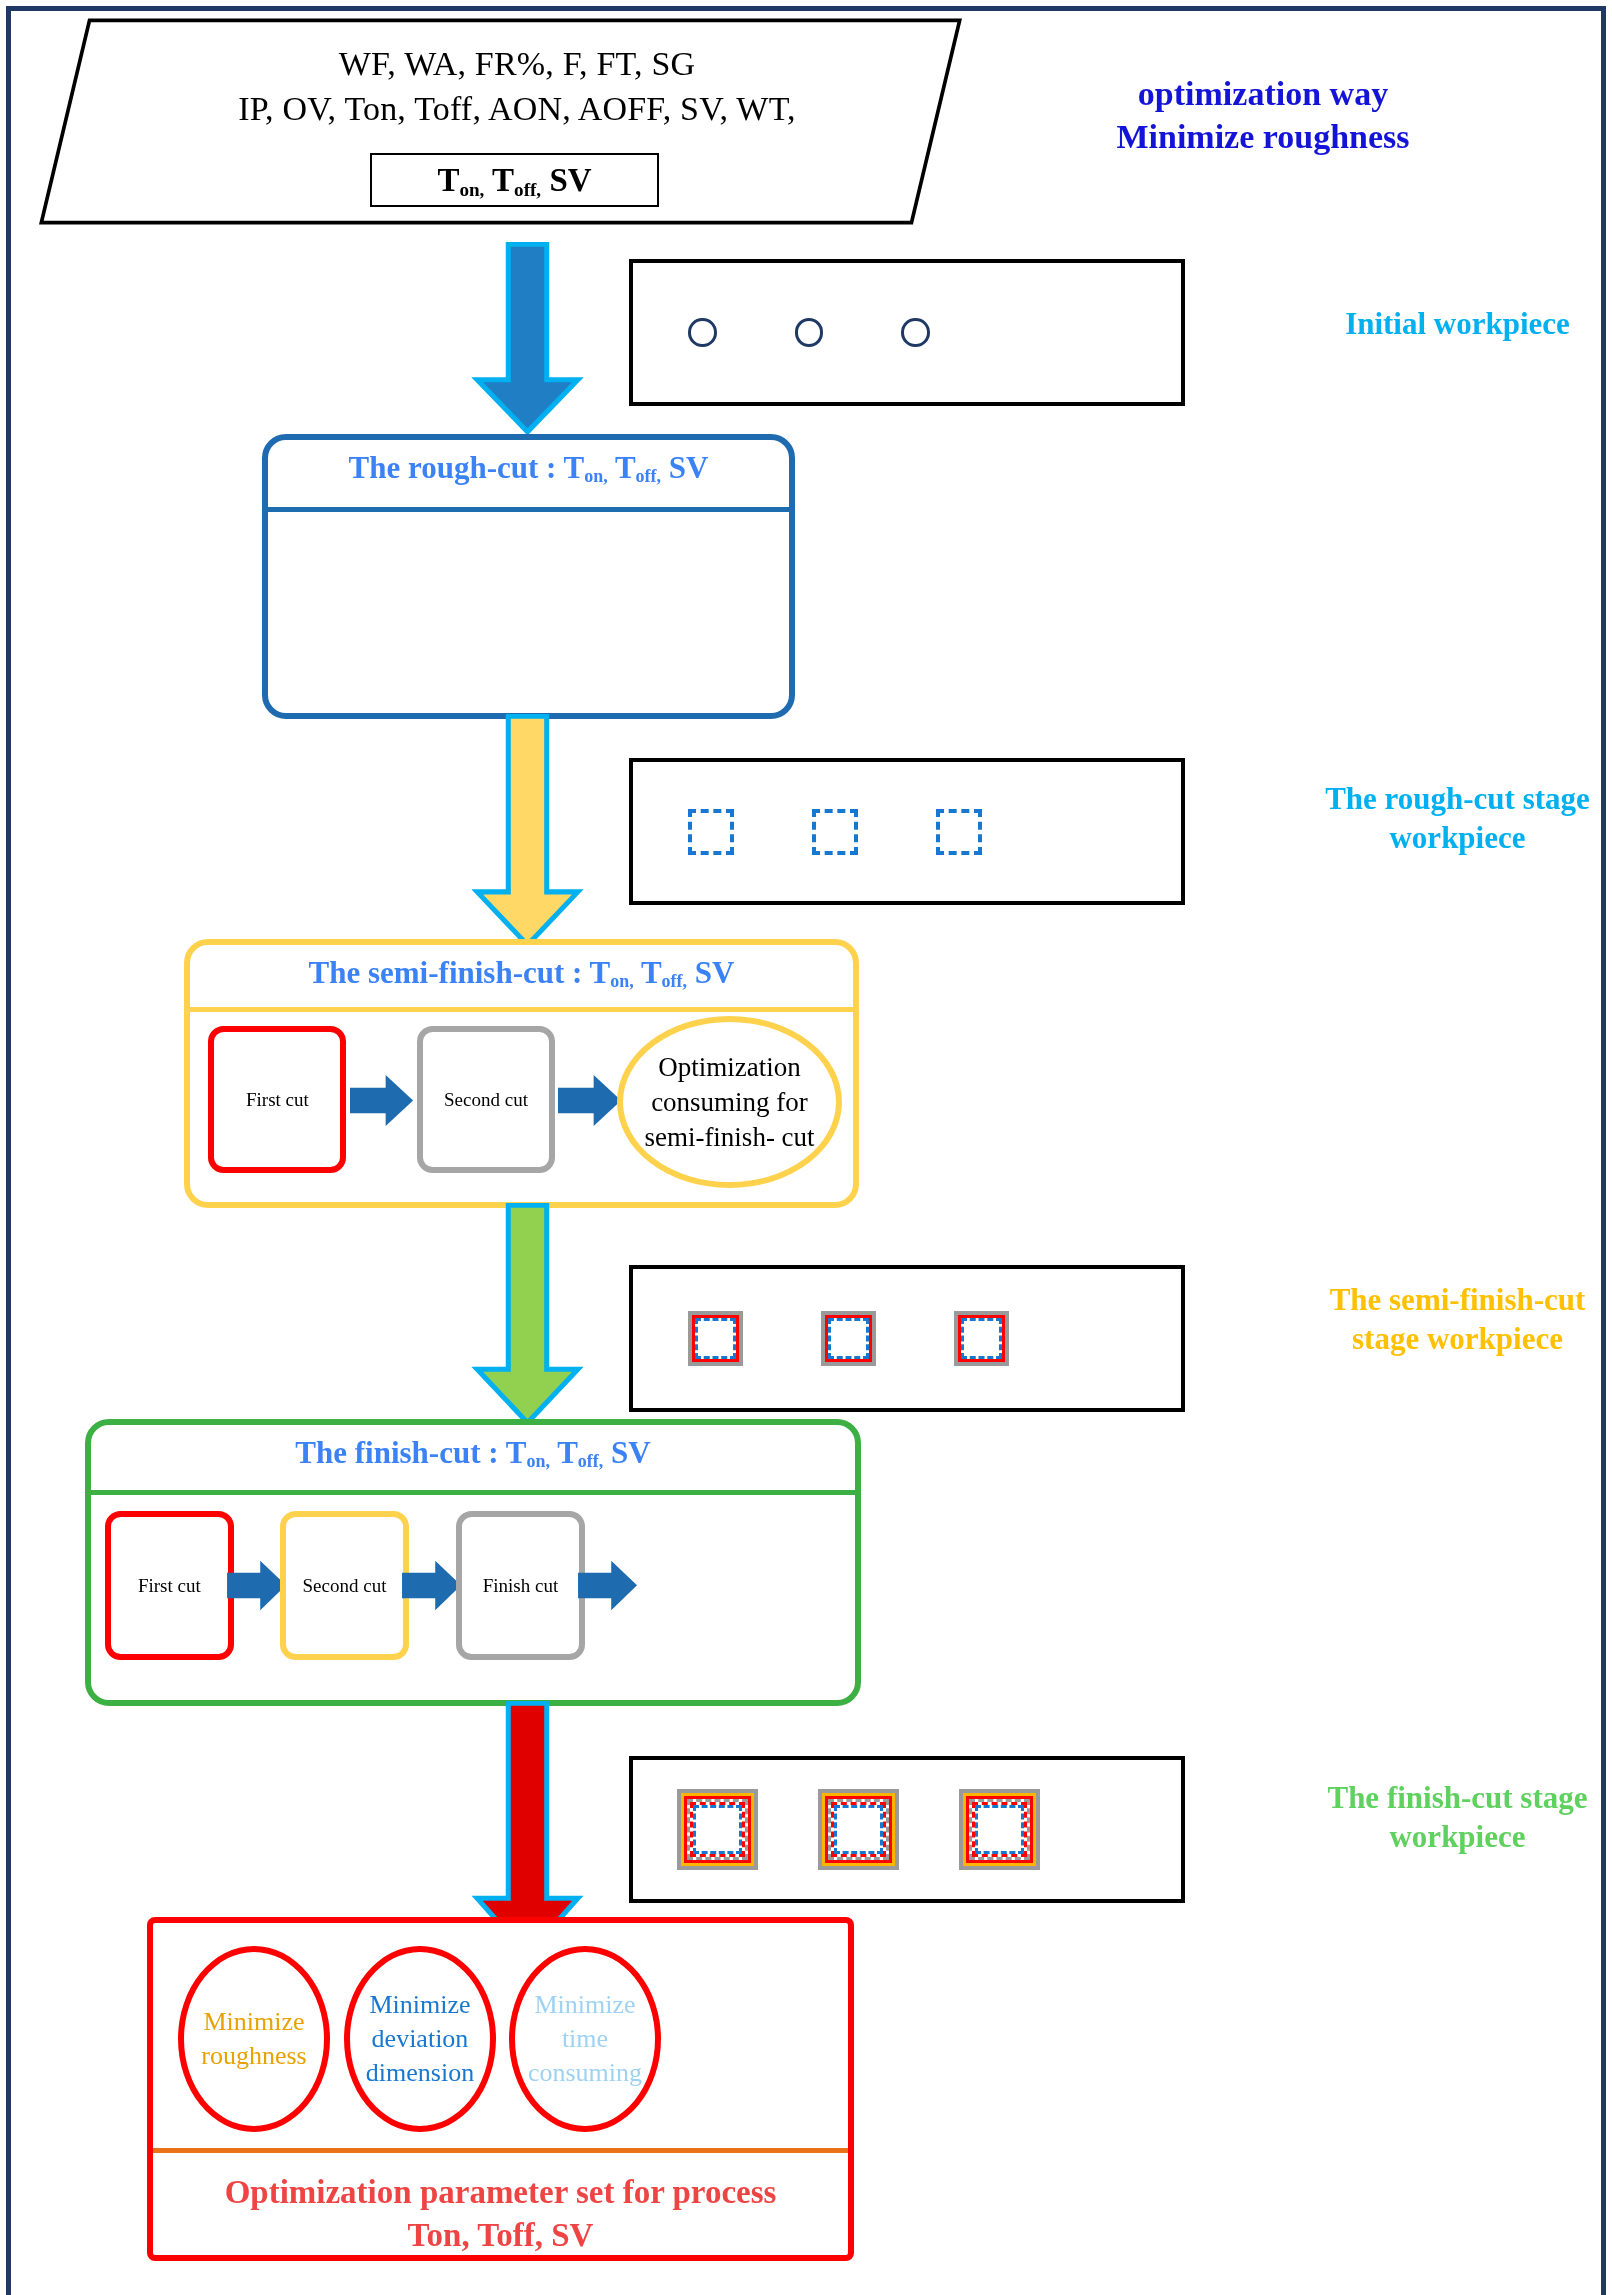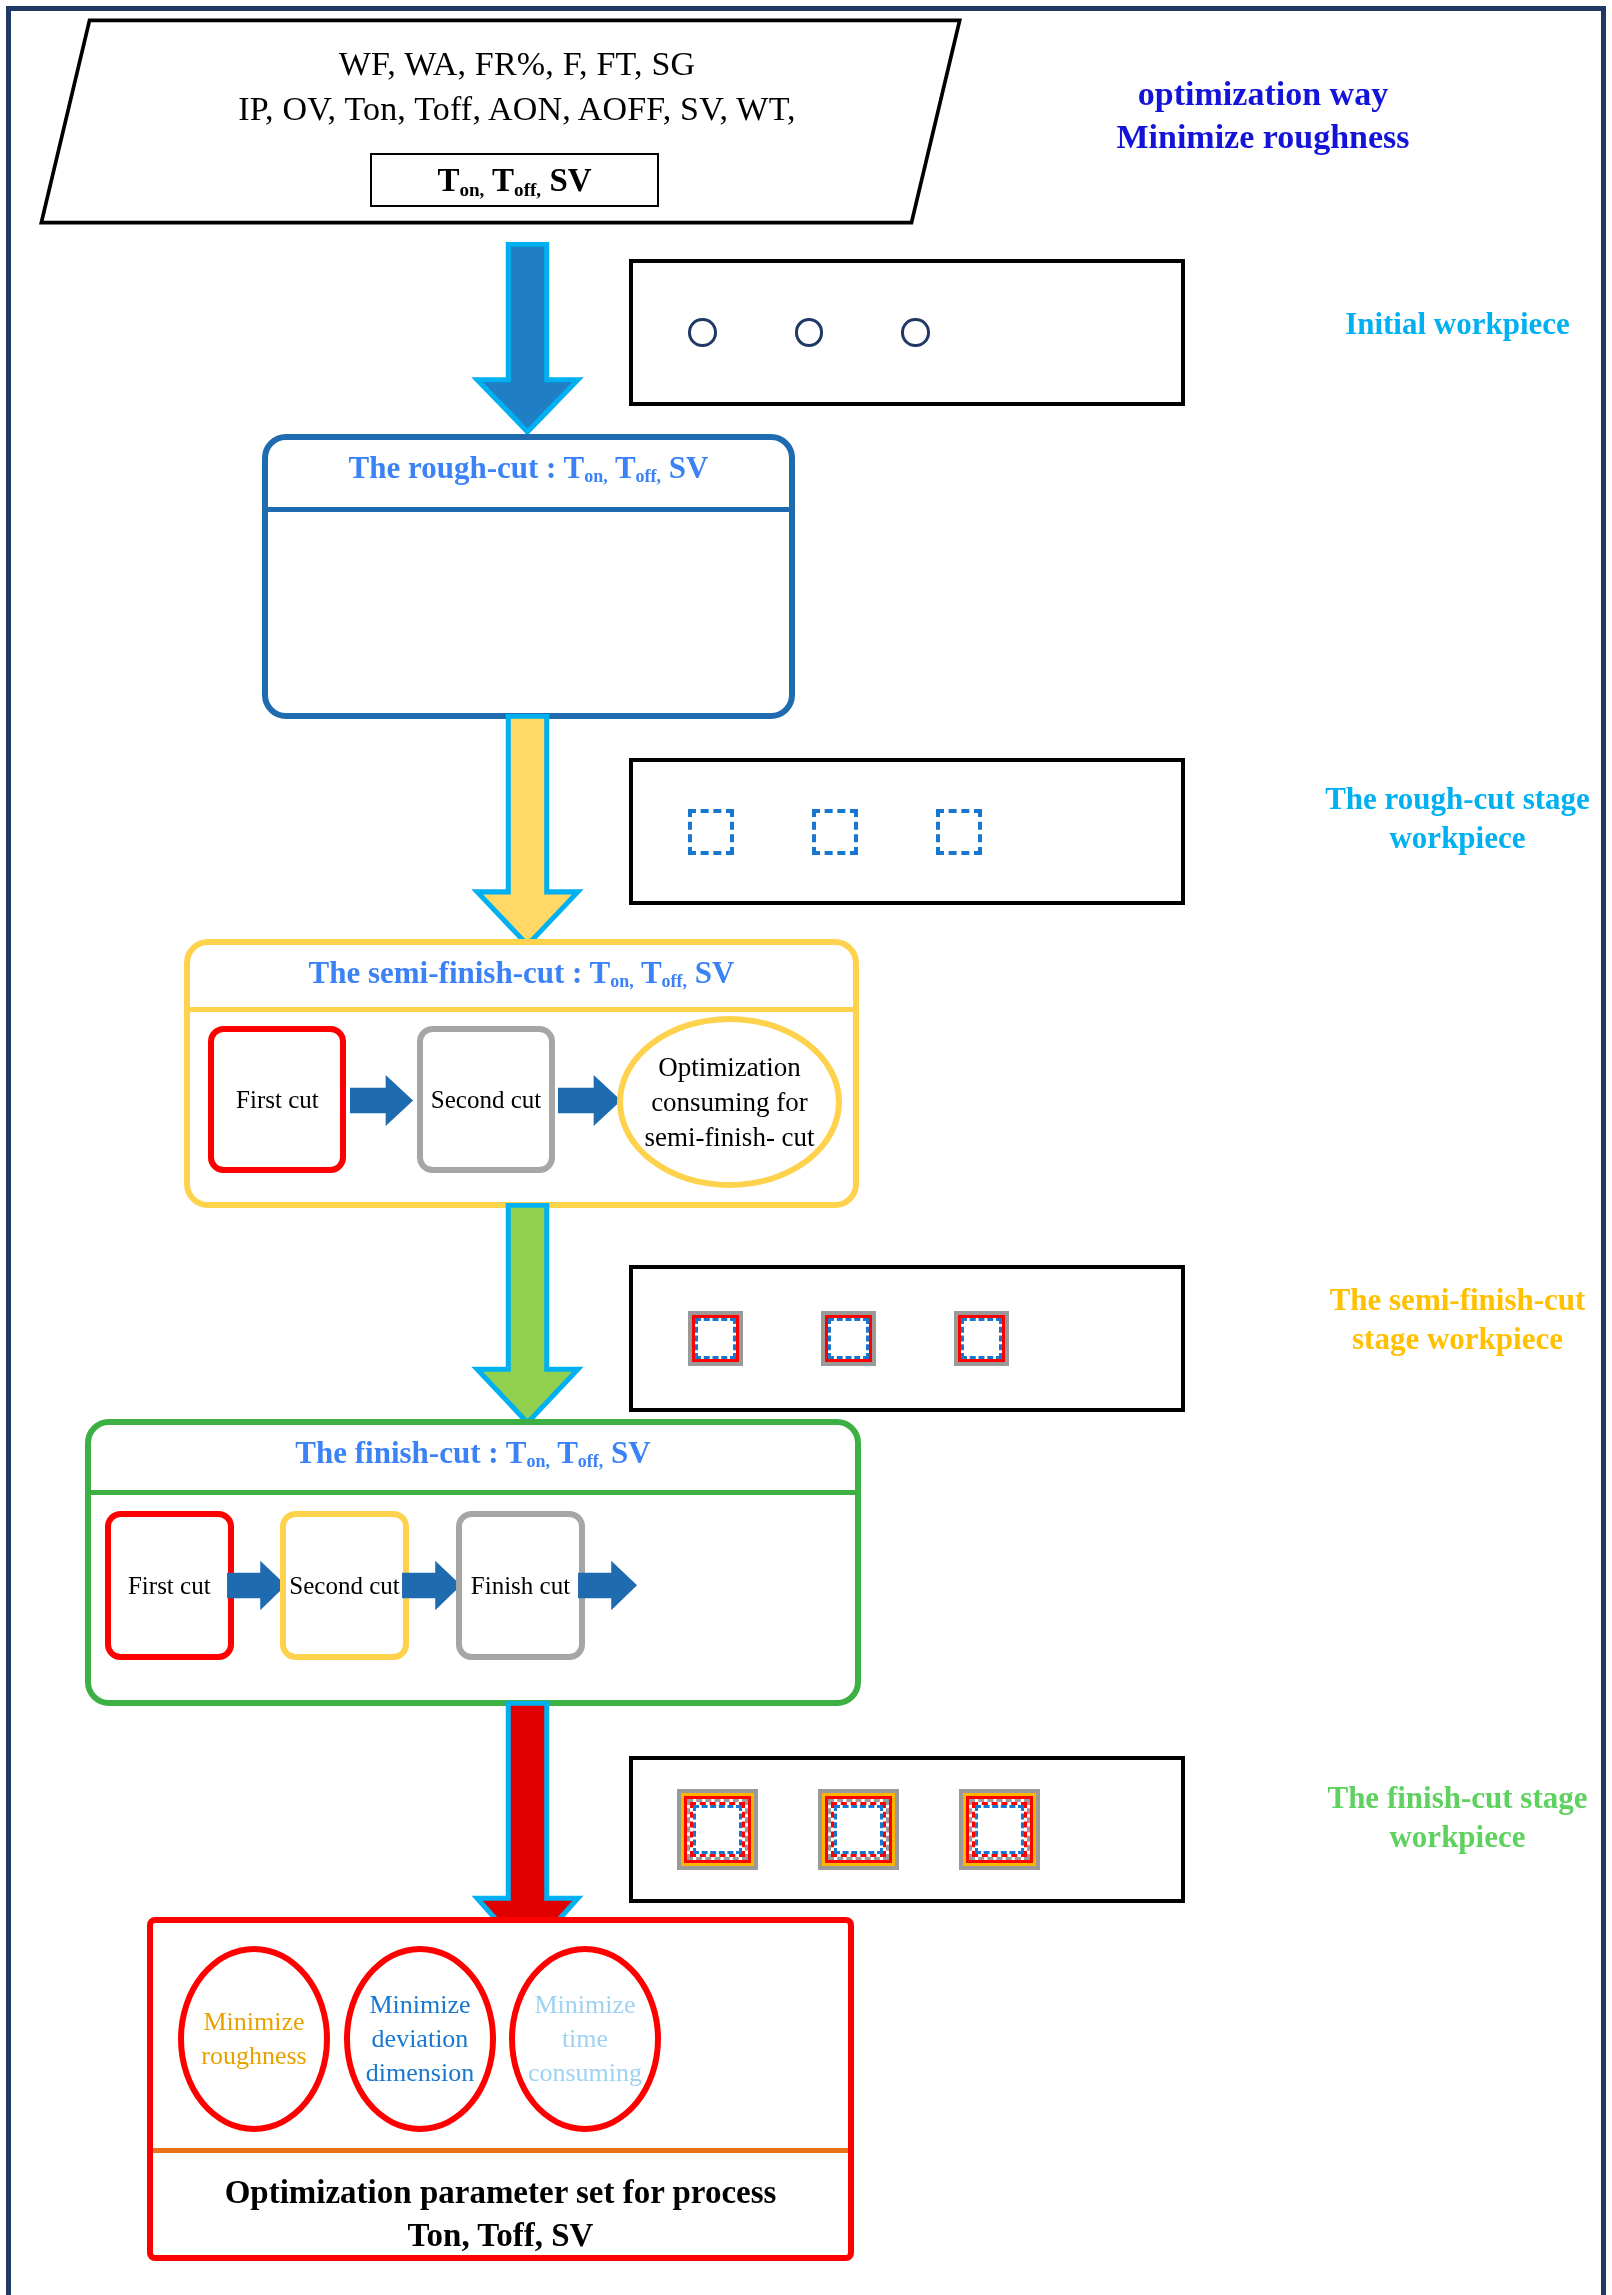--- a/index.html
+++ b/index.html
@@ -145,21 +145,21 @@
     width: 100%;
   }
 
   
   .pill {
     position: absolute;
     border-radius: 15.6px;
     background: #ffffff;
     display: flex; align-items: center; justify-content: center;
     text-align: center;
-    font-size: 25px;
+    font-size: 19px;
     color: #000;
     line-height: 1.18;
   }
   
   .ellipse {
     position: absolute;
     border-radius: 50%;
     background: transparent;
     display: flex; align-items: center; justify-content: center;
     text-align: center;
@@ -196,21 +196,21 @@
     height: 5px;
     background: #e8711a;
   }
   .final-text {
     position: absolute;
     width: 100%;
     text-align: center;
     font-size: 33px;
     font-weight: bold;
     line-height: 1.3;
-    color: #000000;
+    color: #ef4444;
   }
 </style>
 </head>
 <body>
 
 <div id="canvas">
 
   <div class="outer-frame"></div>
 
   <div class="para-wrap">

